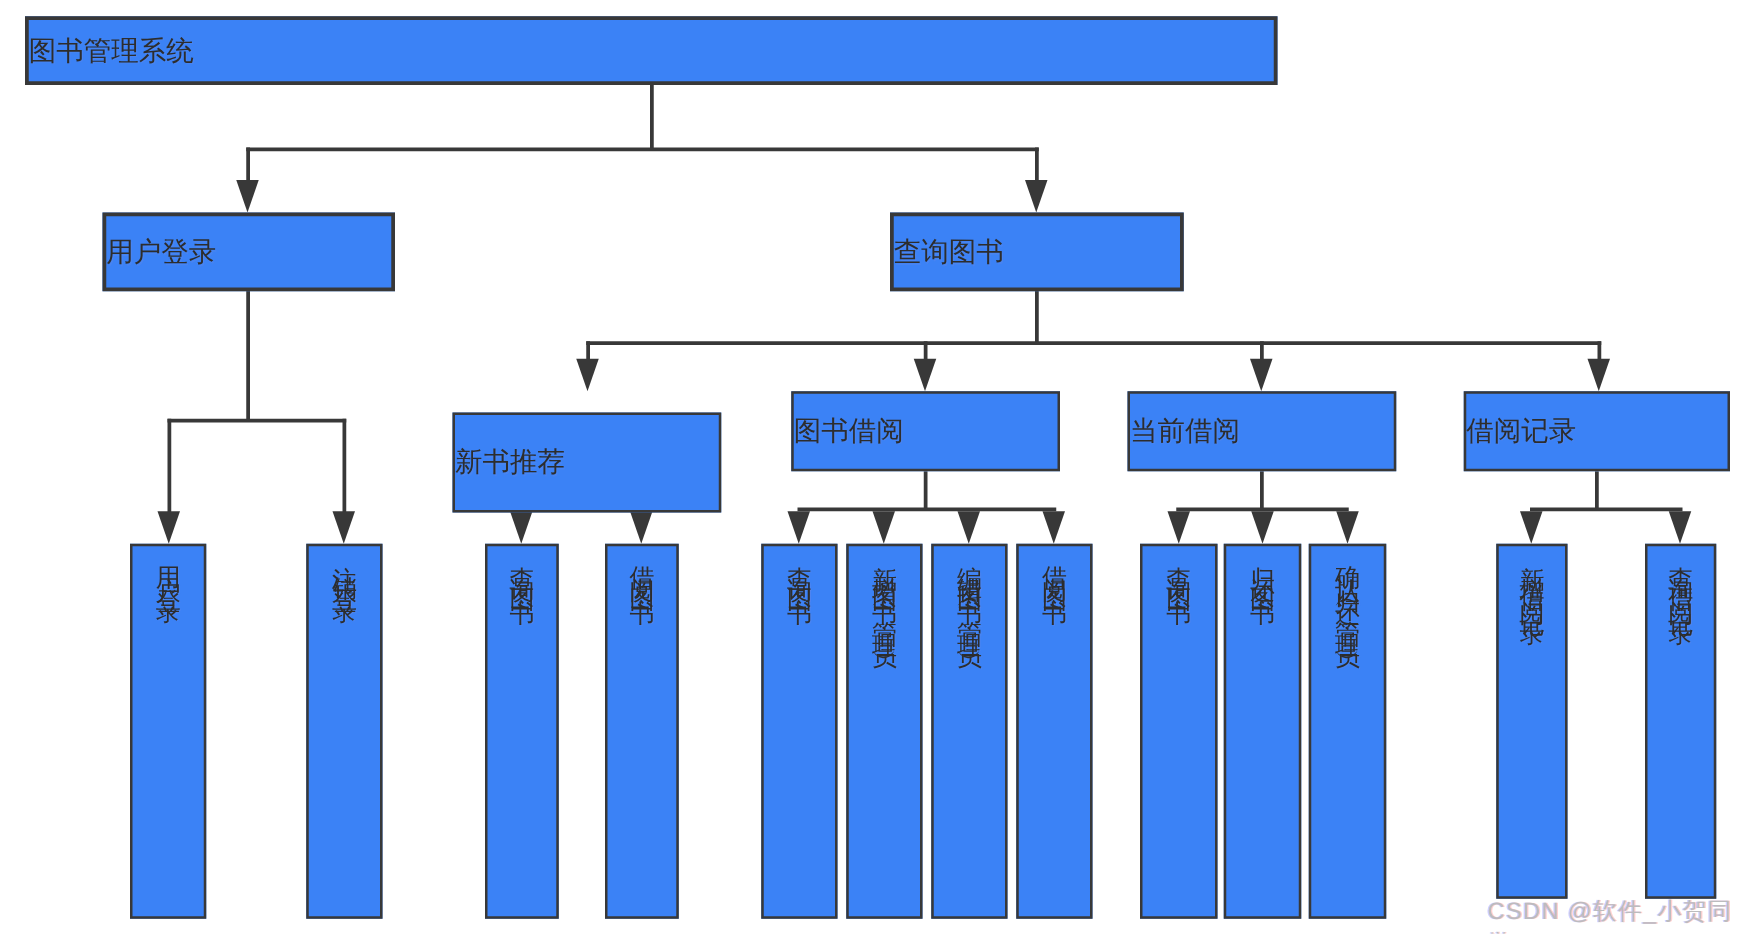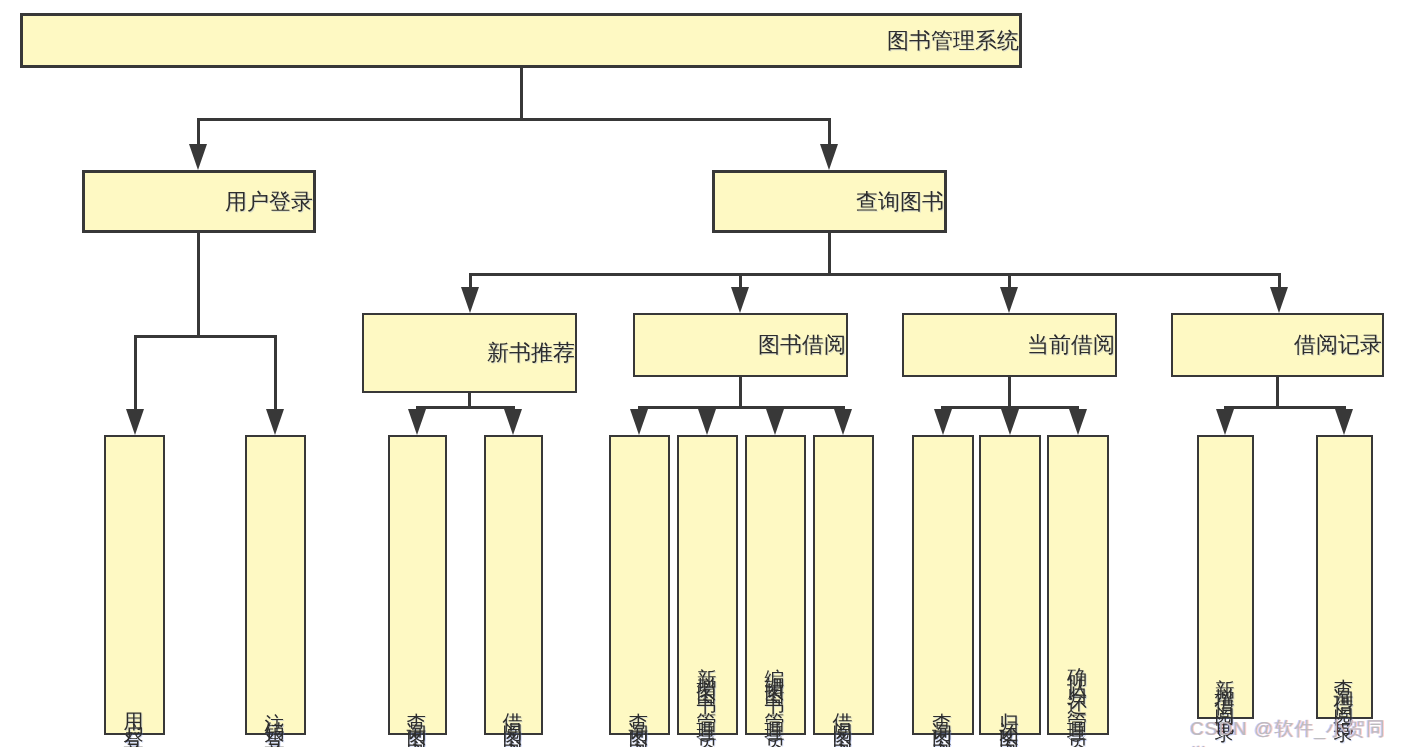--- a/index.html
+++ b/index.html
@@ -13,23 +13,23 @@
     font-family:"Liberation Sans","DejaVu Sans",sans-serif;
   }
   
   .vl{position:absolute;width:3px;background:var(--line);}
   .hl{position:absolute;height:3px;background:var(--line);}
   .ar{position:absolute;width:0;height:0;
       border-left:9px solid transparent;border-right:9px solid transparent;
       border-top:26px solid var(--line);}
   
   .node{
-    position:absolute;box-sizing:border-box;background:#fef9c3;
+    position:absolute;box-sizing:border-box;background:#3b82f6;
     border:2px solid var(--line);
-    display:flex;align-items:center;justify-content:flex-end;
+    display:flex;align-items:center;justify-content:flex-start;
     color:var(--text);font-size:22px;
     text-shadow:1px 1px 0 rgba(110,140,230,0.25);
     white-space:nowrap;
   }
   .thick{border-width:3px;}
   .vert{
     writing-mode:vertical-rl;text-orientation:mixed;
     font-size:20px;letter-spacing:9px;
   }
   .watermark{
@@ -95,21 +95,21 @@
     <span>图书管理系统</span>
   </div>
 
   <div class="node thick" style="left:82px;top:170px;width:234px;height:63px">
     <span>用户登录</span>
   </div>
   <div class="node thick" style="left:712px;top:170px;width:235px;height:63px">
     <span>查询图书</span>
   </div>
 
-  <div class="node" style="left:362px;top:313px;width:215px;height:80px">
+  <div class="node" style="left:362px;top:330px;width:215px;height:80px">
     <span>新书推荐</span>
   </div>
   <div class="node" style="left:633px;top:313px;width:215px;height:64px">
     <span>图书借阅</span>
   </div>
   <div class="node" style="left:902px;top:313px;width:215px;height:64px">
     <span>当前借阅</span>
   </div>
   <div class="node" style="left:1171px;top:313px;width:213px;height:64px">
     <span>借阅记录</span>

